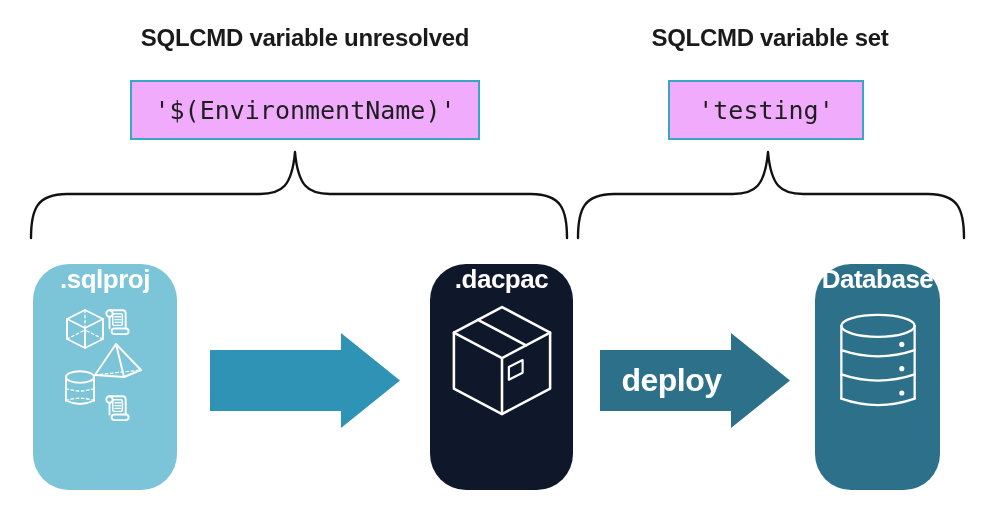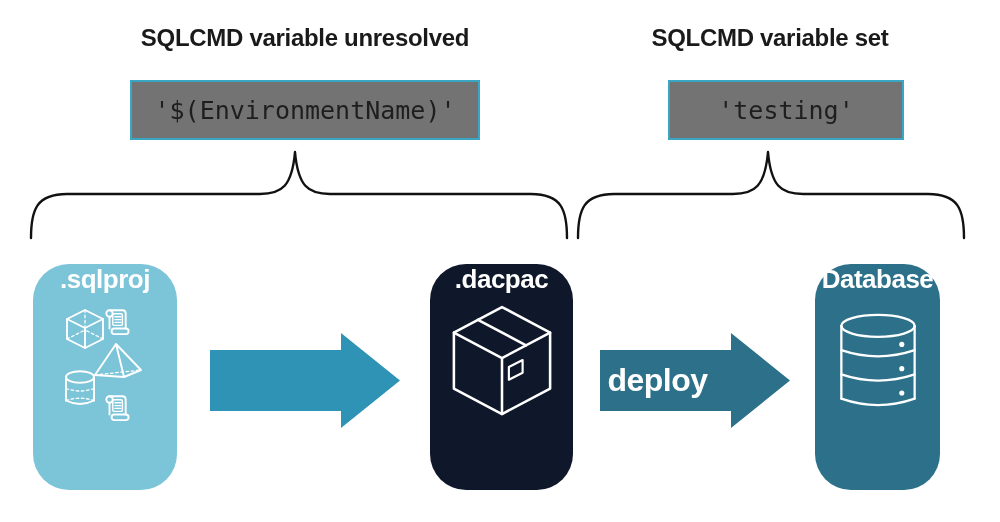--- a/index.html
+++ b/index.html
@@ -8,25 +8,25 @@
     font-family:"Liberation Sans",sans-serif;
   }
   .heading{
     position:absolute;top:24px;font-size:24px;font-weight:700;color:#1a1a1a;
     text-align:center;letter-spacing:-0.3px;
   }
   #h-left{left:130px;width:350px;}
   #h-right{left:640px;width:260px;}
   .codebox{
     position:absolute;top:80px;height:60px;box-sizing:border-box;
-    border:2px solid #3aa6c3;background:#737373;
+    border:2px solid #3aa6c3;background:#f0abfc;
     display:flex;align-items:center;justify-content:center;
   }
   #code-left{left:130px;width:350px;}
-  #code-right{left:668px;width:236px;}
+  #code-right{left:668px;width:196px;}
   .code{
     font-family:"DejaVu Sans Mono",monospace;font-size:25px;color:#1e1e1e;white-space:pre;
   }
   .brace{position:absolute;top:147px;}
   #brace-left{left:28px;}
   #brace-right{left:575px;}
   .brace path{fill:none;stroke:#111111;stroke-width:2.4;stroke-linecap:round;stroke-linejoin:round;}
   .card{
     position:absolute;top:264px;height:226px;border-radius:36px;
   }
@@ -43,21 +43,21 @@
   #icon-database{margin-top:18px;}
   .arrow{position:absolute;top:333px;}
   #arrow-build{left:210px;}
   #arrow-deploy{left:600px;}
   .arrow-label{
     position:absolute;top:333px;width:131px;height:95px;
     display:flex;align-items:center;justify-content:center;
     color:#ffffff;font-weight:700;font-size:32px;letter-spacing:-0.5px;
   }
   #label-build{left:214px;}
-  #label-deploy{left:592px;}
+  #label-deploy{left:606px;}
   .outline{fill:none;stroke:#ffffff;stroke-linecap:round;stroke-linejoin:round;}
   .dash{stroke-dasharray:2.6 2.6;}
 </style>
 </head>
 <body>
 
 <div class="canvas">
 
   <div class="heading" id="h-right">SQLCMD variable set</div>
   <div class="heading" id="h-left">SQLCMD variable unresolved</div>

